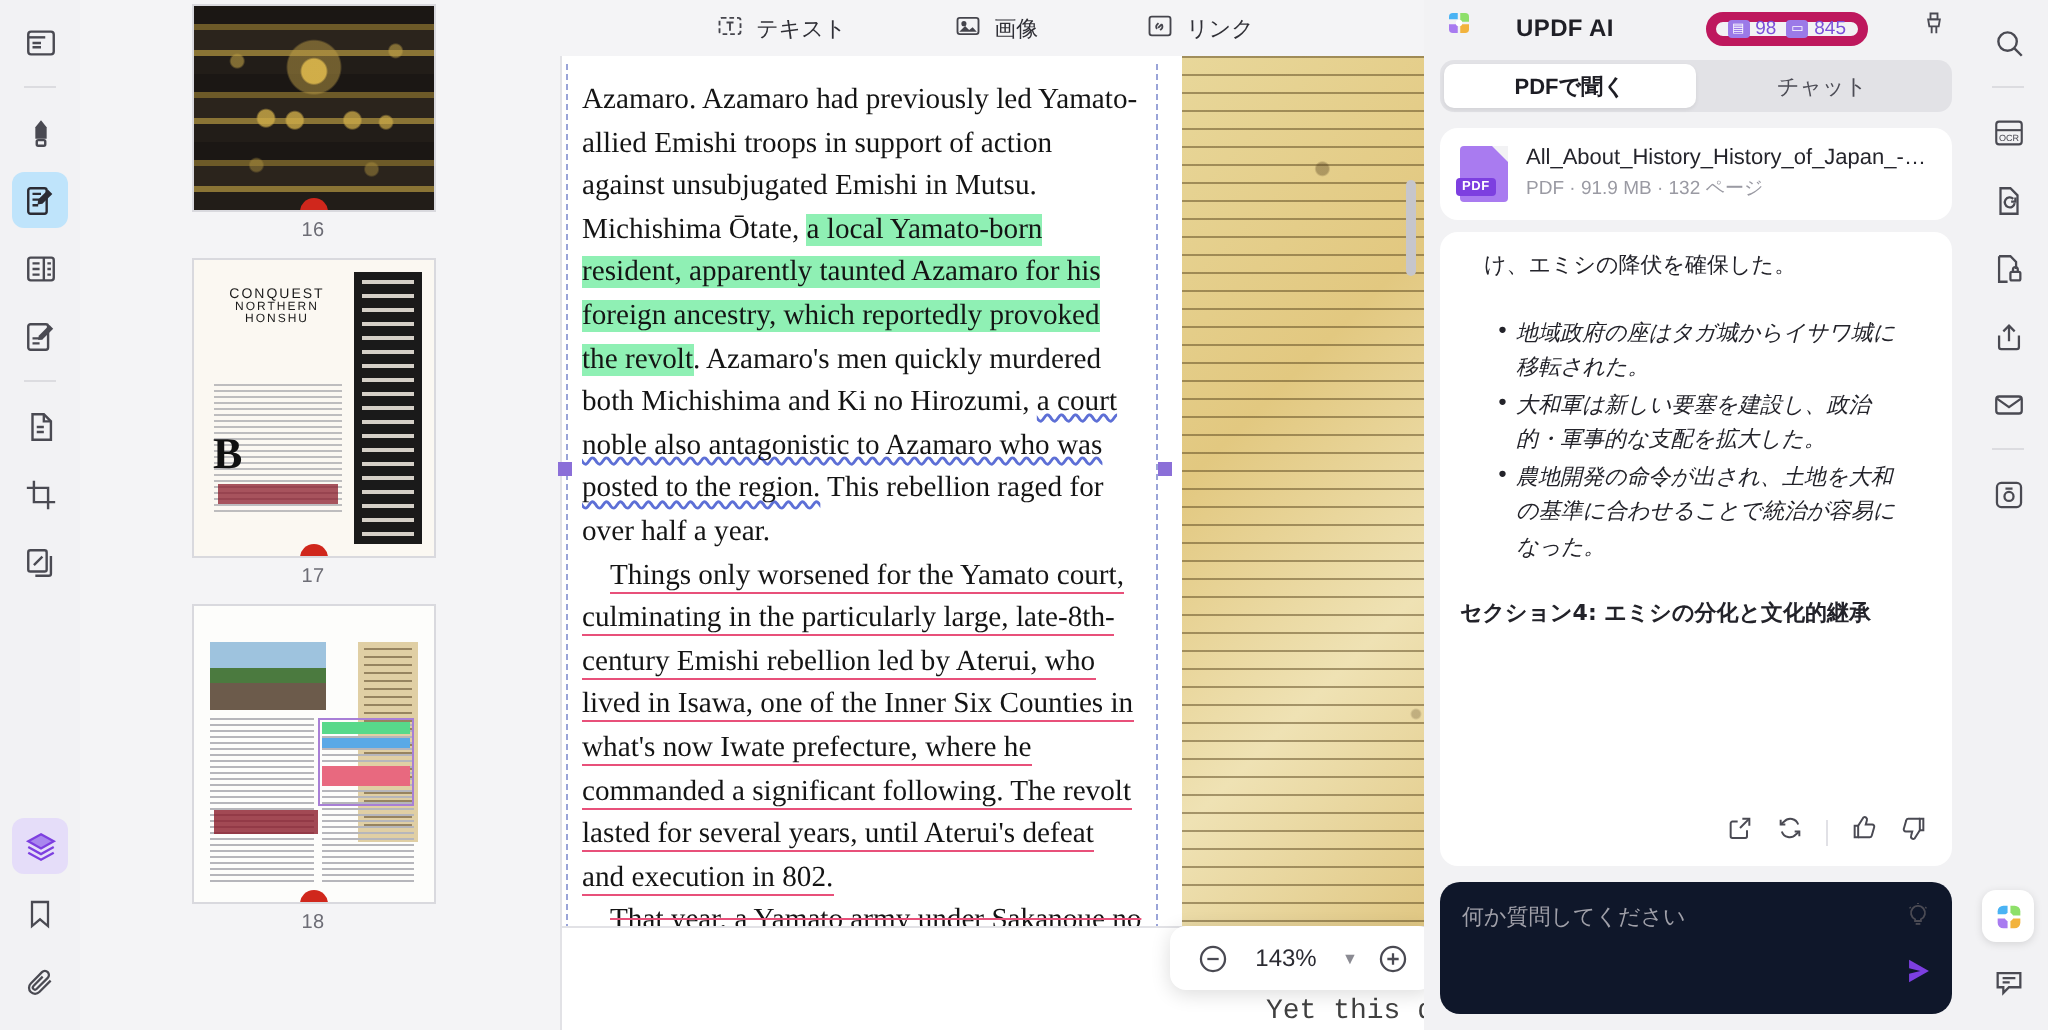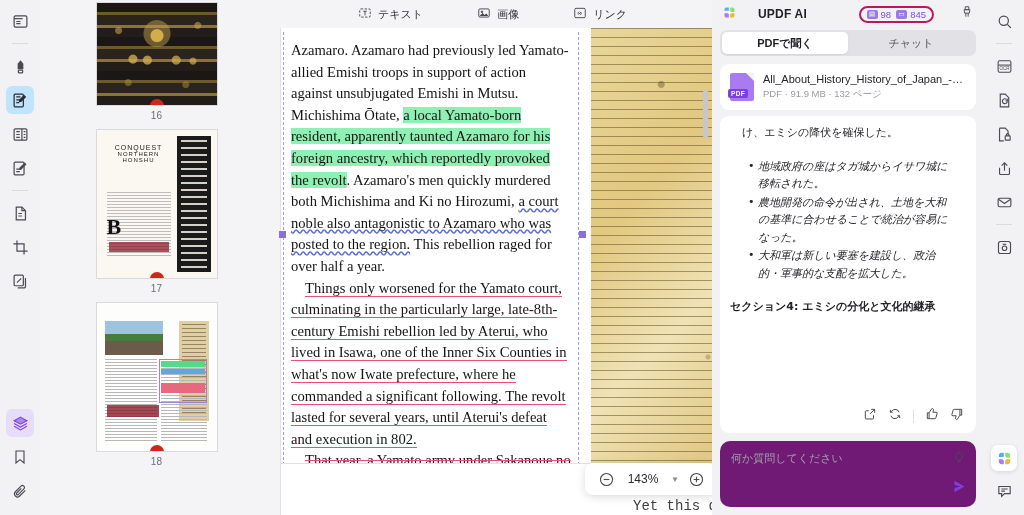--- a/index.html
+++ b/index.html
@@ -271,21 +271,21 @@
     position:relative;
   }
   .ai-head {
     height:28px; display:flex; align-items:center; gap:21px;
     padding: 0 2px;
   }
   .ai-title { font-size:12px; color:#1f1f26; font-weight:600; letter-spacing:.2px;}
   .ai-head-spacer{ flex:1 1 auto;}
   .credits {
     display:flex; align-items:center; gap:5px;
-    border:2px solid #be185d; border-radius:10px;
+    border:5px solid #be185d; border-radius:10px;
     padding: 1px 6px; height:17px;
   }
   .credit-chip{ display:flex; align-items:center; gap:3px; font-size:9.5px; color:#7b4fd8; }
   .chip-ico{
     width:11px; height:9px; border-radius:2px; background:#9b7ae8;
     display:flex; align-items:center; justify-content:center;
     color:#fff; font-size:6.5px;
   }
   .ai-tabs{
     height:26px; background:#e2e2e6; border-radius:7px;
@@ -339,21 +339,21 @@
     content:"•"; position:absolute; left:2px; top:-1px; color:#23232a; font-size:11px;
   }
   .ans-h{ font-weight:700; margin-top:4px; }
   .ans-actions{
     height:26px; display:flex; align-items:center; justify-content:flex-end; gap:11px;
     color:#4a4a53; padding-right:2px;
   }
   .ans-actions .divider{ width:1px; height:13px; background:#e1e1e6;}
 
   .ask-box{
-    margin-top:8px; background:#701a75; border-radius:10px;
+    margin-top:8px; background:#0f172a; border-radius:10px;
     height:66px; position:relative; padding:10px 34px 8px 11px;
   }
   .ask-ph{ font-size:11px; color:#a0a0a9; font-family:"DejaVu Sans", sans-serif;}
   .bulb{ position:absolute; right:10px; top:9px; color:#4b4b54;}
   .send{ position:absolute; right:8px; bottom:8px; }
 
   
   .right-rail{
     width:40px; flex:0 0 40px; height:515px;
     background:#f2f2f4;
@@ -642,22 +642,22 @@
         <div class="file-name">All_About_History_History_of_Japan_-_1s...</div>
         <div class="file-sub">PDF · 91.9 MB · 132 ページ</div>
       </div>
     </div>
 
     <div class="answer-card">
       <div class="answer-body">
         <div class="ans-partial">け、エミシの降伏を確保した。</div>
         <ul class="ans-list">
           <li>地域政府の座はタガ城からイサワ城に移転された。</li>
+          <li>大和軍は新しい要塞を建設し、政治的・軍事的な支配を拡大した。</li>
           <li>農地開発の命令が出され、土地を大和の基準に合わせることで統治が容易になった。</li>
-          <li>大和軍は新しい要塞を建設し、政治的・軍事的な支配を拡大した。</li>
         </ul>
         <div class="ans-h">セクション4: エミシの分化と文化的継承</div>
       </div>
       <div class="ans-actions">
         <span>
           <svg width="14" height="14" viewBox="0 0 24 24" fill="none" stroke="#4a4a53" stroke-width="1.7">
             <path d="M14 4h6v6"></path>
               <path d="M20 4l-8 8"></path>
               <path d="M18 14v5a1.5 1.5 0 0 1-1.5 1.5h-11A1.5 1.5 0 0 1 4 19V8a1.5 1.5 0 0 1 1.5-1.5H10"></path>
           </svg>

